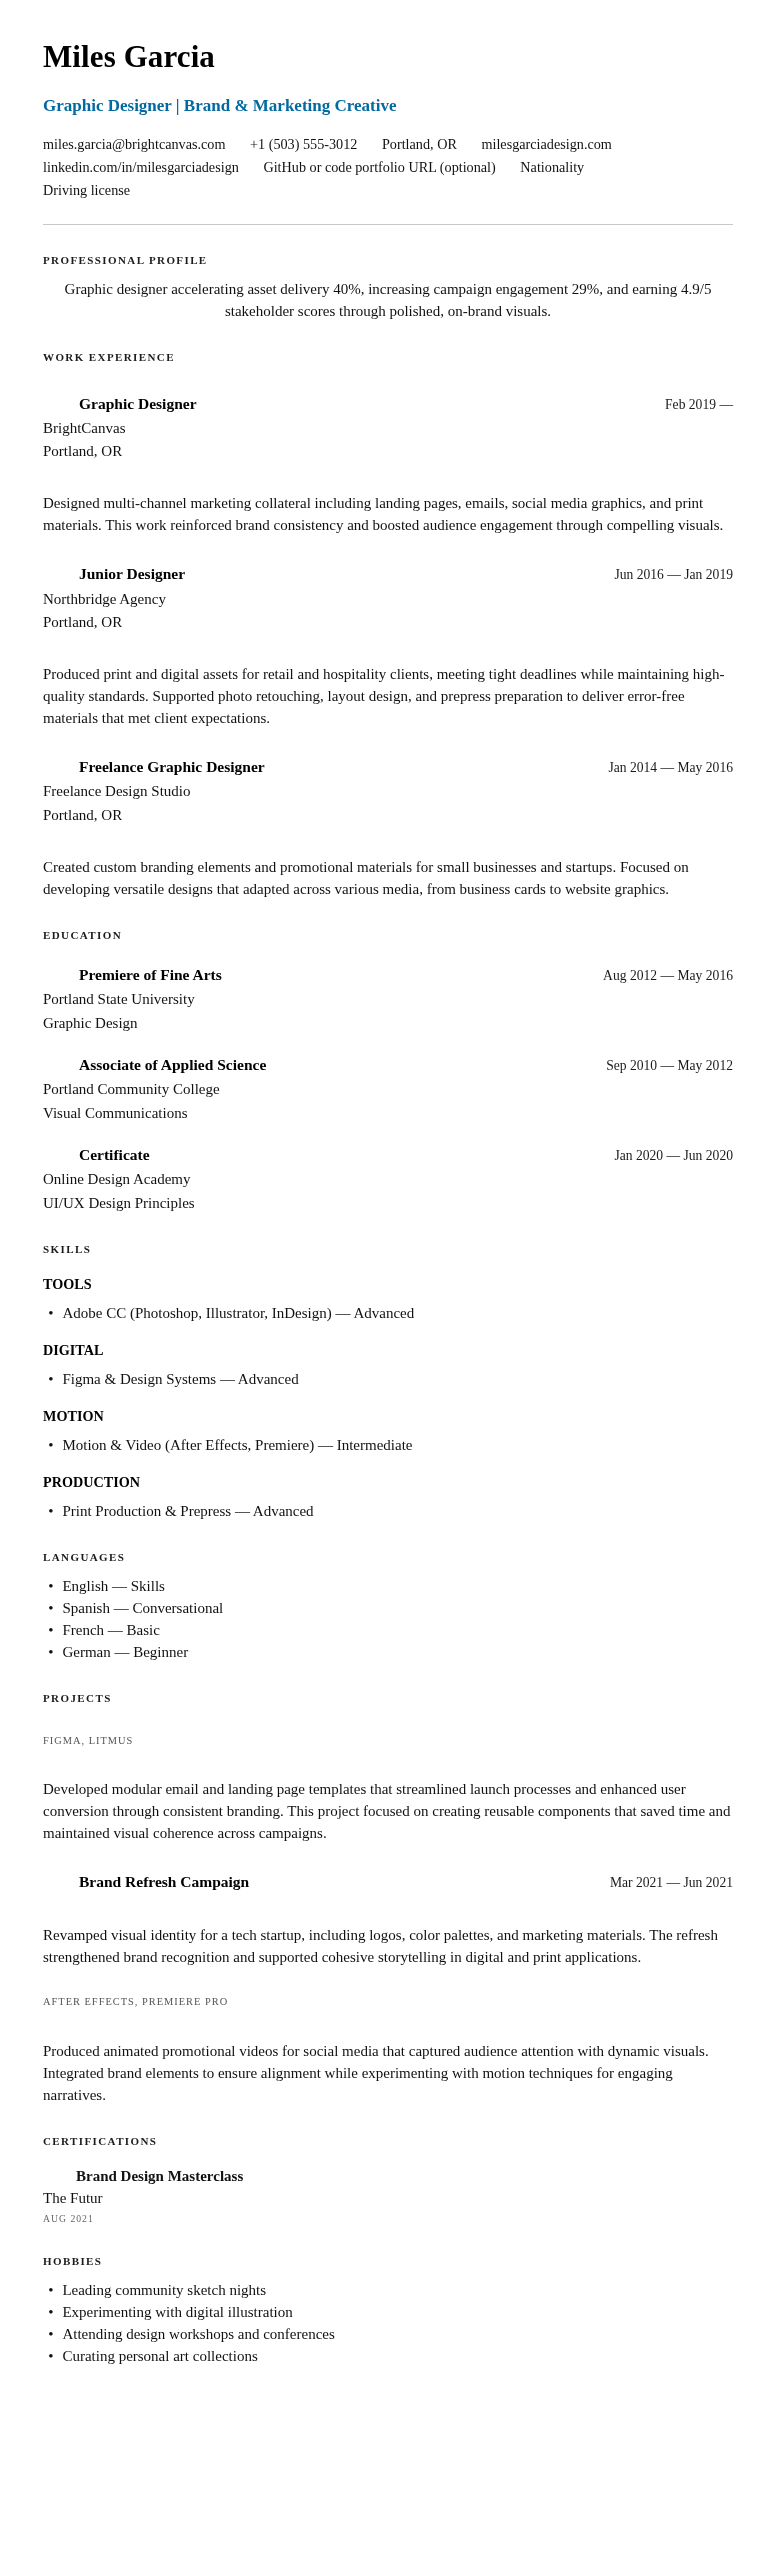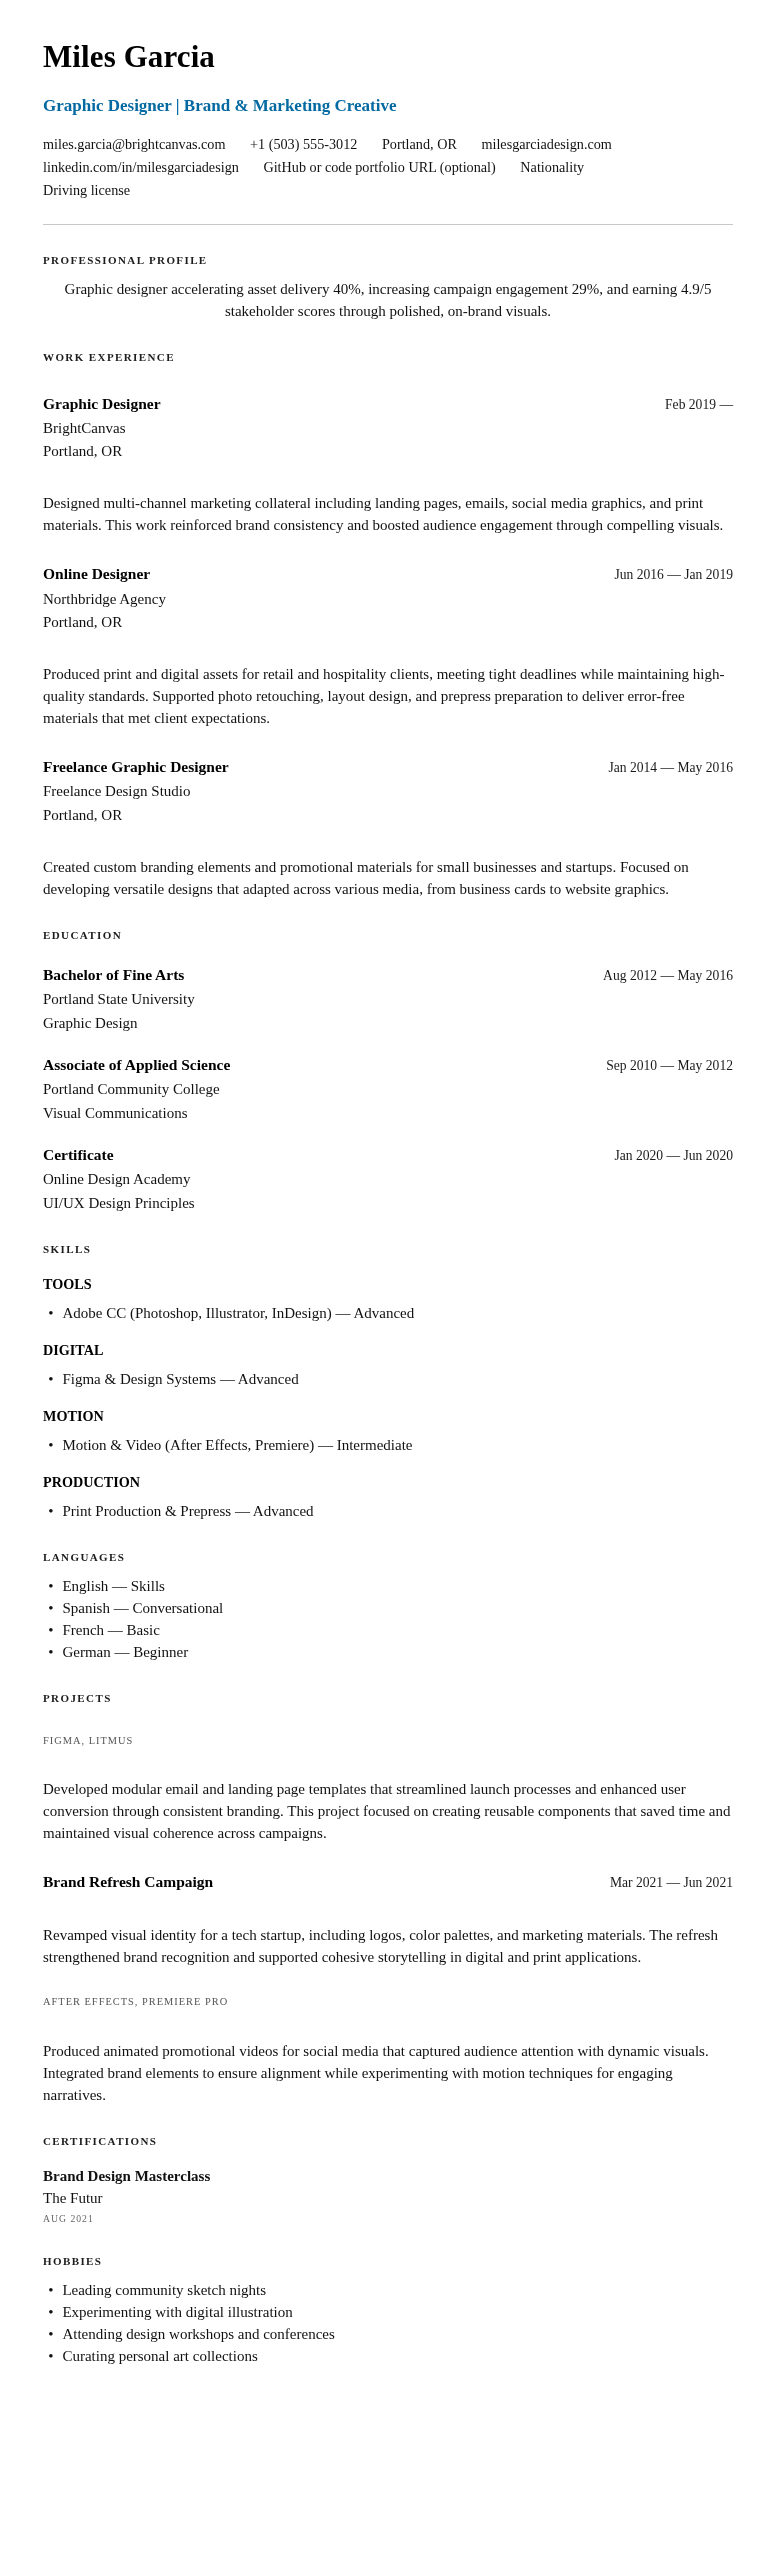--- a/index.html
+++ b/index.html
@@ -54,20 +54,21 @@
   }
   .profile-text { margin-top: 9px; text-align: center; }
 
   
   .entry { margin-top: 26px; }
   .entry-head {
     display: flex;
     justify-content: space-between;
     align-items: baseline;
     gap: 13px;
+    margin-left: 36px;
   }
   .entry-title {
     font-size: 15.5px;
     line-height: 23px;
     font-weight: 700;
     color: #000000;
   }
   .entry-date {
     font-size: 13.6px;
     color: #1a1a1a;
@@ -103,21 +104,21 @@
   }
   ul.bullet-list li::before {
     content: "\2022";
     position: absolute;
     left: 5.2px;
     color: #111111;
   }
 
   
   .cert-entry { margin-top: 15.5px; }
-  .cert-title { font-size: 15px; line-height: 22px; font-weight: 700; }
+  .cert-title { font-size: 15px; line-height: 22px; font-weight: 700; margin-left: 33px; }
   .cert-issuer { margin-top: 1.3px; line-height: 21px; }
   .cert-date {
     margin-top: 2.6px;
     font-size: 9.7px;
     line-height: 14.2px;
     letter-spacing: 1px;
     text-transform: uppercase;
     color: #666666;
   }
 </style>
@@ -161,21 +162,21 @@
         <h3 class="entry-title">Graphic Designer</h3>
         <span class="entry-date">Feb 2019 —</span>
       </div>
       <div class="entry-sub">BrightCanvas</div>
       <div class="entry-sub">Portland, OR</div>
       <p class="entry-desc">Designed multi-channel marketing collateral including landing pages, emails, social media graphics, and print materials. This work reinforced brand consistency and boosted audience engagement through compelling visuals.</p>
     </article>
 
     <article class="entry">
       <div class="entry-head">
-        <h3 class="entry-title">Online Designer</h3>
+        <h3 class="entry-title">Junior Designer</h3>
         <span class="entry-date">Jun 2016 — Jan 2019</span>
       </div>
       <div class="entry-sub">Northbridge Agency</div>
       <div class="entry-sub">Portland, OR</div>
       <p class="entry-desc">Produced print and digital assets for retail and hospitality clients, meeting tight deadlines while maintaining high-quality standards. Supported photo retouching, layout design, and prepress preparation to deliver error-free materials that met client expectations.</p>
     </article>
 
     <article class="entry">
       <div class="entry-head">
         <h3 class="entry-title">Freelance Graphic Designer</h3>
@@ -185,21 +186,21 @@
       <div class="entry-sub">Portland, OR</div>
       <p class="entry-desc">Created custom branding elements and promotional materials for small businesses and startups. Focused on developing versatile designs that adapted across various media, from business cards to website graphics.</p>
     </article>
   </section>
 
   <section class="section">
     <h2 class="section-heading">Education</h2>
 
     <article class="entry edu-entry">
       <div class="entry-head">
-        <h3 class="entry-title">Bachelor of Fine Arts</h3>
+        <h3 class="entry-title">Premiere of Fine Arts</h3>
         <span class="entry-date">Aug 2012 — May 2016</span>
       </div>
       <div class="entry-sub">Portland State University</div>
       <div class="entry-sub">Graphic Design</div>
     </article>
 
     <article class="entry edu-entry">
       <div class="entry-head">
         <h3 class="entry-title">Associate of Applied Science</h3>
         <span class="entry-date">Sep 2010 — May 2012</span>

